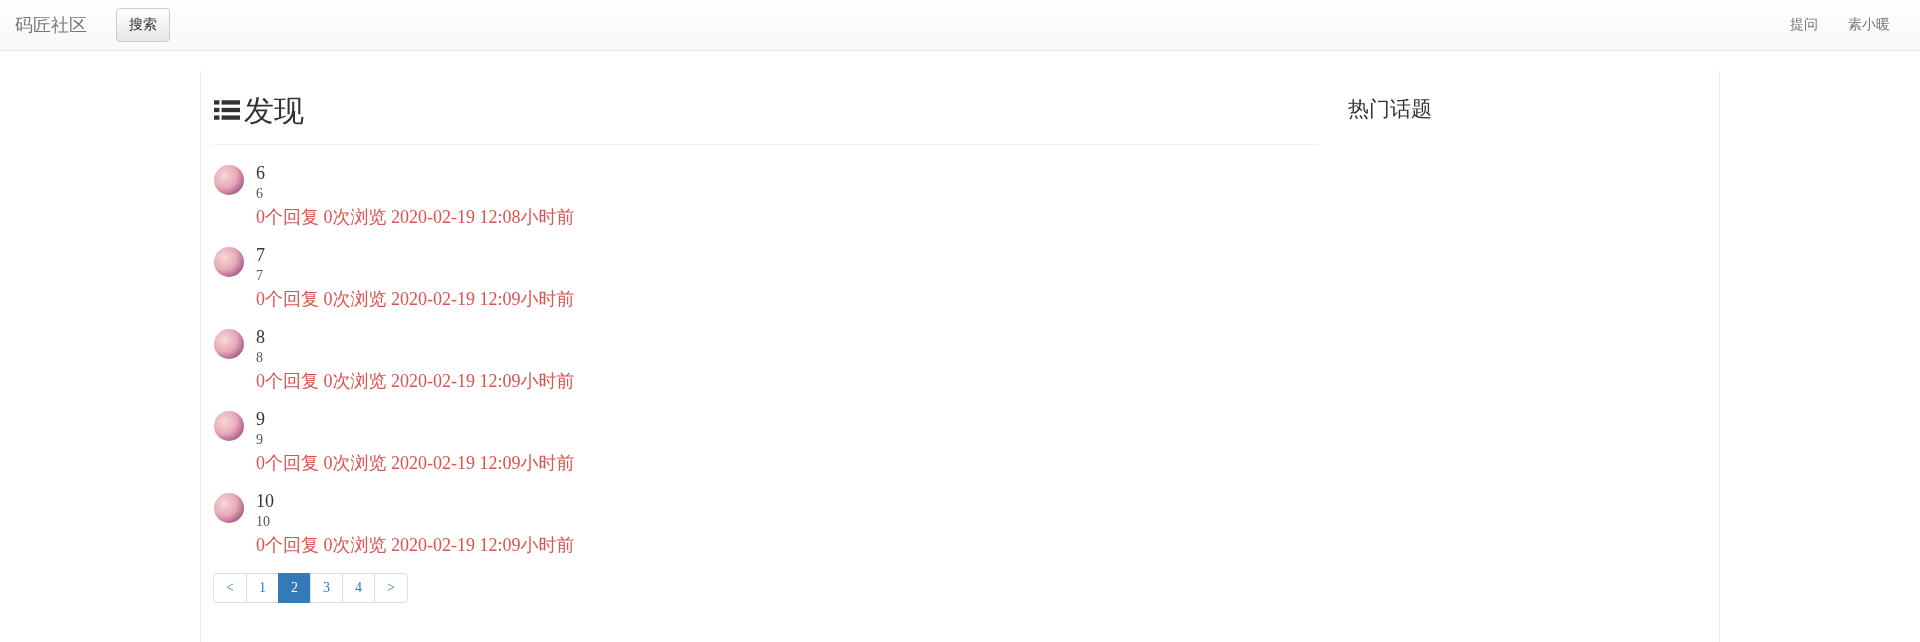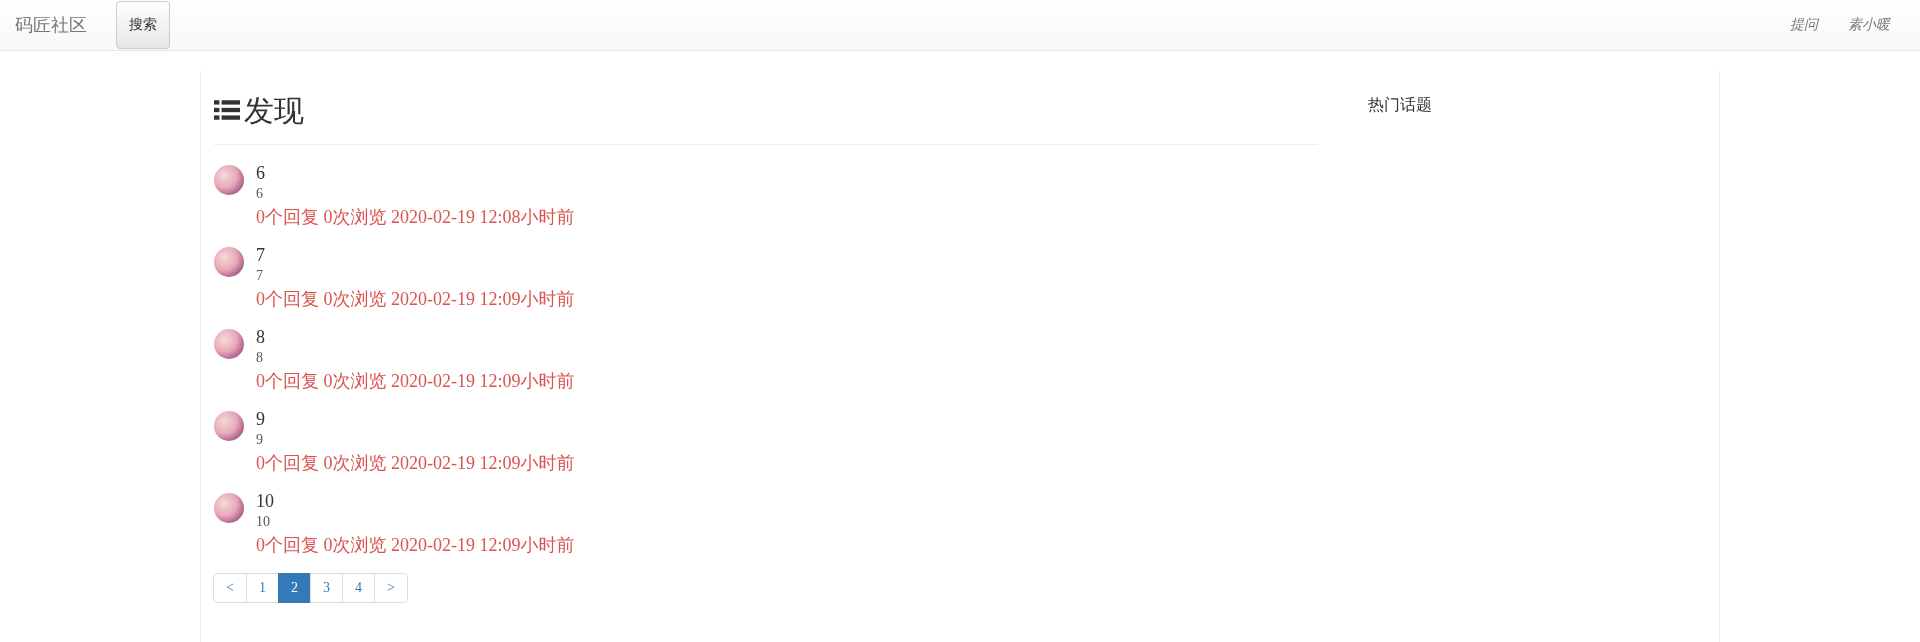--- a/index.html
+++ b/index.html
@@ -1,30 +1,30 @@
 <!DOCTYPE html>
 <html><head>
 <meta charset="utf-8">
 <style>
 * { box-sizing: border-box; margin: 0; padding: 0; }
 body { font-family: "Helvetica Neue", Helvetica, Arial, "Microsoft YaHei", sans-serif; font-size: 14px; color: #333; background: #fff; }
 .navbar { background: linear-gradient(#fff, #f8f8f8); border-bottom: 1px solid #e7e7e7; height: 51px; display: flex; align-items: center; padding: 16px 15px; }
 .brand { color: #777; font-size: 18px; padding: 0 15px 0 0; text-decoration: none; margin-right: 6px; }
 .search-input { height: 34px; width: 160px; padding: 6px 12px; border: 1px solid #ccc; border-radius: 4px; box-shadow: inset 0 1px 1px rgba(0,0,0,.075); font-size: 14px; color: #555; }
 .search-input::placeholder { color: #999; }
-.search-btn { height: 48px; margin-left: 8px; padding: 6px 12px; background: linear-gradient(#fff,#e6e6e6); border: 1px solid #ccc; border-radius: 4px; cursor: pointer; font-size: 14px; color: #333; }
-.nav-right { margin-left: auto; display: flex; font-style: italic; }
+.search-btn { height: 34px; margin-left: 8px; padding: 6px 12px; background: linear-gradient(#fff,#e6e6e6); border: 1px solid #ccc; border-radius: 4px; cursor: pointer; font-size: 14px; color: #333; }
+.nav-right { margin-left: auto; display: flex; }
 .nav-link { color: #777; text-decoration: none; padding: 15px; font-size: 14px; cursor: pointer; }
 .container { max-width: 1520px; margin: 20px auto 0; background: #fff; border: 1px solid #eee; border-top: none; padding: 20px 13px 40px; display: flex; font-family: Liberation Serif, serif; }
 .main-col { flex: 0 0 75%; padding-right: 15px; }
 .side-col { flex: 0 0 25%; padding-left: 15px; }
 .page-title { font-size: 30px; font-weight: 500; margin: 0 0 12px 0; display: flex; align-items: center; color: #333; }
 .page-title svg { margin-right: 4px; }
 .hr { border: none; border-top: 1px solid #eee; margin: 10px 0 18px; }
-.side-title { font-size: 16px; font-weight: 500; margin-top: 4px; color: #333; margin-left: 20px; }
+.side-title { font-size: 21px; font-weight: 500; margin-top: 4px; color: #333; }
 .media { display: flex; margin-bottom: 16px; }
 .avatar { width: 30px; height: 30px; border-radius: 50%; flex-shrink: 0; background: radial-gradient(circle at 35% 35%, #f5d9d9 0%, #e8a8b8 45%, #b56b92 70%, #6b4455 100%); margin-top: 2px; }
 .media-body { margin-left: 12px; }
 .q-title { font-size: 18px; font-weight: 500; color: #333; margin-bottom: 2px; cursor: pointer; }
 .q-sub { font-size: 14px; color: #555; margin-bottom: 3px; }
 .q-meta { font-size: 18px; color: #d9534f; }
 .pagination { display: flex; list-style: none; margin-top: 10px; }
 .pagination li { border: 1px solid #ddd; margin-left: -1px; }
 .pagination li:first-child { border-radius: 4px 0 0 4px; }
 .pagination li:last-child { border-radius: 0 4px 4px 0; }

